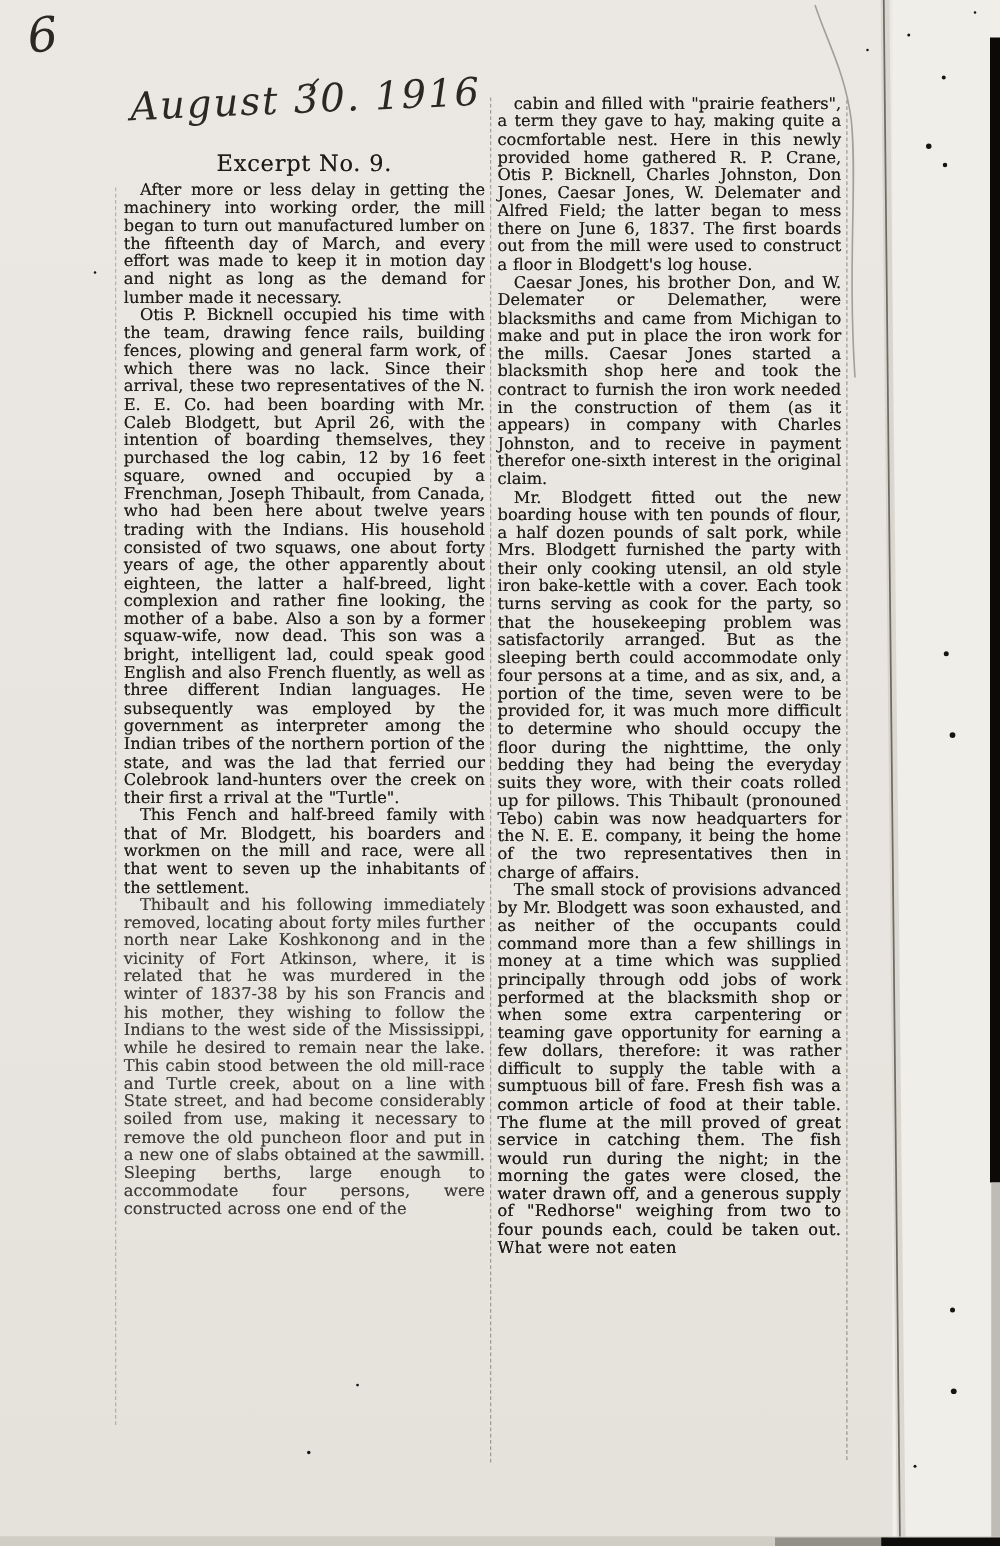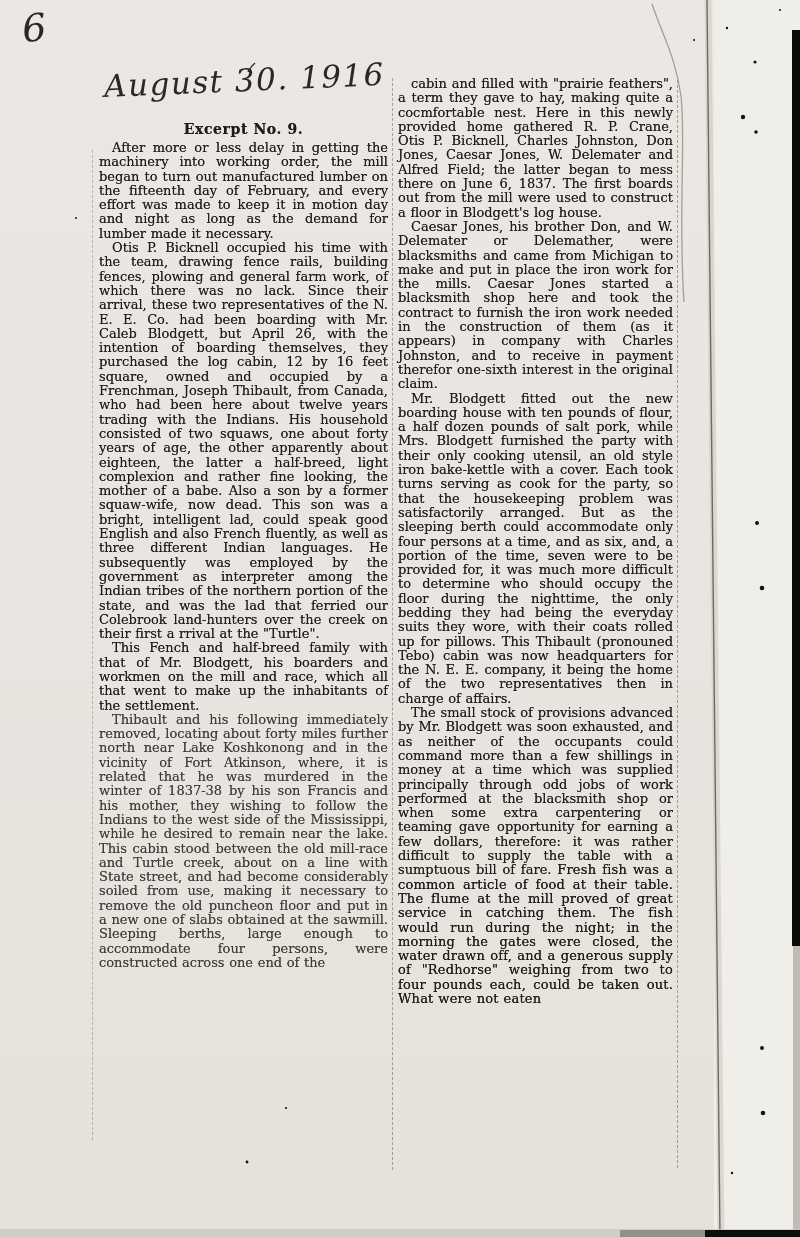--- a/index.html
+++ b/index.html
@@ -22,21 +22,21 @@
   
   .rule{position:absolute;width:0;border-left:1px dashed rgba(60,57,50,0.55);}
   .rule-left{left:92px;top:150px;height:990px;opacity:.55;}
   .rule-mid{left:392px;top:78px;height:1092px;opacity:.75;}
   .rule-right{left:677px;top:80px;height:1088px;opacity:.8;}
   
   .col{position:absolute;}
   .col-left{left:99px;top:121px;width:289px;}
   .col-right{left:398px;top:77px;width:275px;}
   .heading{
-    font-size:14px;font-weight:700;text-align:center;letter-spacing:.6px;
+    font-size:18px;font-weight:400;text-align:center;letter-spacing:.6px;
     margin:0 0 4px 0;text-shadow:0 0 .4px rgba(20,20,18,.7);
   }
   .col p{
     margin:0;font-size:13px;line-height:14.3px;text-align:justify;text-indent:13px;
     text-shadow:0 0 .35px rgba(25,24,22,.65);word-spacing:.5px;
   }
   .faded{opacity:.84;}
   .heavy{font-weight:400;letter-spacing:.2px;text-shadow:0 0 .5px rgba(10,10,8,.8);}
   .overlay{position:absolute;left:0;top:0;pointer-events:none;}
 </style>
@@ -50,23 +50,23 @@
   <div class="pagenum">6</div>
 
   <div class="date">August 30. 1916</div>
 
   <div class="rule rule-left"></div>
   <div class="rule rule-mid"></div>
   <div class="rule rule-right"></div>
 
   <div class="col col-left">
     <h1 class="heading">Excerpt No. 9.</h1>
-    <p>After more or less delay in getting the machinery into working order, the mill began to turn out manufactured lumber on the fifteenth day of February, and every effort was made to keep it in motion day and night as long as the demand for lumber made it necessary.</p>
+    <p>After more or less delay in getting the machinery into working order, the mill began to turn out manufactured lumber on the fifteenth day of March, and every effort was made to keep it in motion day and night as long as the demand for lumber made it necessary.</p>
     <p>Otis P. Bicknell occupied his time with the team, drawing fence rails, building fences, plowing and general farm work, of which there was no lack. Since their arrival, these two representatives of the N. E. E. Co. had been boarding with Mr. Caleb Blodgett, but April 26, with the intention of boarding themselves, they purchased the log cabin, 12 by 16 feet square, owned and occupied by a Frenchman, Joseph Thibault, from Canada, who had been here about twelve years trading with the Indians. His household consisted of two squaws, one about forty years of age, the other apparently about eighteen, the latter a half-breed, light complexion and rather fine looking, the mother of a babe. Also a son by a former squaw-wife, now dead. This son was a bright, intelligent lad, could speak good English and also French fluently, as well as three different Indian languages. He subsequently was employed by the government as interpreter among the Indian tribes of the northern portion of the state, and was the lad that ferried our Colebrook land-hunters over the creek on their first a rrival at the "Turtle".</p>
-    <p>This Fench and half-breed family with that of Mr. Blodgett, his boarders and workmen on the mill and race, which all that went to make up the inhabitants of the settlement.</p>
+    <p>This Fench and half-breed family with that of Mr. Blodgett, his boarders and workmen on the mill and race, were all that went to seven up the inhabitants of the settlement.</p>
     <p class="faded">Thibault and his following immediately removed, locating about forty miles further north near Lake Koshkonong and in the vicinity of Fort Atkinson, where, it is related that he was murdered in the winter of 1837-38 by his son Francis and his mother, they wishing to follow the Indians to the west side of the Mississippi, while he desired to remain near the lake. This cabin stood between the old mill-race and Turtle creek, about on a line with State street, and had become considerably soiled from use, making it necessary to remove the old puncheon floor and put in a new one of slabs obtained at the sawmill. Sleeping berths, large enough to accommodate four persons, were constructed across one end of the</p>
   </div>
 
   <div class="col col-right">
     <p>cabin and filled with "prairie feathers", a term they gave to hay, making quite a cocmfortable nest. Here in this newly provided home gathered R. P. Crane, Otis P. Bicknell, Charles Johnston, Don Jones, Caesar Jones, W. Delemater and Alfred Field; the latter began to mess there on June 6, 1837. The first boards out from the mill were used to construct a floor in Blodgett's log house.</p>
     <p>Caesar Jones, his brother Don, and W. Delemater or Delemather, were blacksmiths and came from Michigan to make and put in place the iron work for the mills. Caesar Jones started a blacksmith shop here and took the contract to furnish the iron work needed in the construction of them (as it appears) in company with Charles Johnston, and to receive in payment therefor one-sixth interest in the original claim.</p>
     <p>Mr. Blodgett fitted out the new boarding house with ten pounds of flour, a half dozen pounds of salt pork, while Mrs. Blodgett furnished the party with their only cooking utensil, an old style iron bake-kettle with a cover. Each took turns serving as cook for the party, so that the housekeeping problem was satisfactorily arranged. But as the sleeping berth could accommodate only four persons at a time, and as six, and, a portion of the time, seven were to be provided for, it was much more difficult to determine who should occupy the floor during the nighttime, the only bedding they had being the everyday suits they wore, with their coats rolled up for pillows. This Thibault (pronouned Tebo) cabin was now headquarters for the N. E. E. company, it being the home of the two representatives then in charge of affairs.</p>
     <p>
       <span>The small stock of provisions advanced by Mr. Blodgett was soon exhausted, and as neither of the occupants could command more than a few shillings in money at a time which was supplied principally through odd jobs of work performed at the blacksmith shop or when some extra carpentering or teaming gave opportunity for earning a few dollars, therefore: it was rather difficult to supply the table with a sumptuous bill of fare. </span><span class="heavy">Fresh fish was a common article of food at their table. The flume at the mill proved of great service in catching them. The fish would run during the night; in the morning the gates were closed, the water drawn off, and a generous supply of "Redhorse" weighing from two to four pounds each, could be taken out. What were not eaten</span>
     </p>

